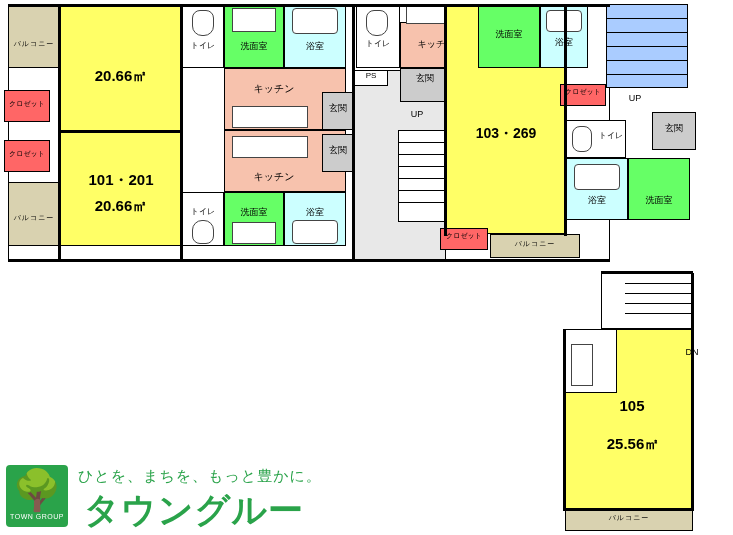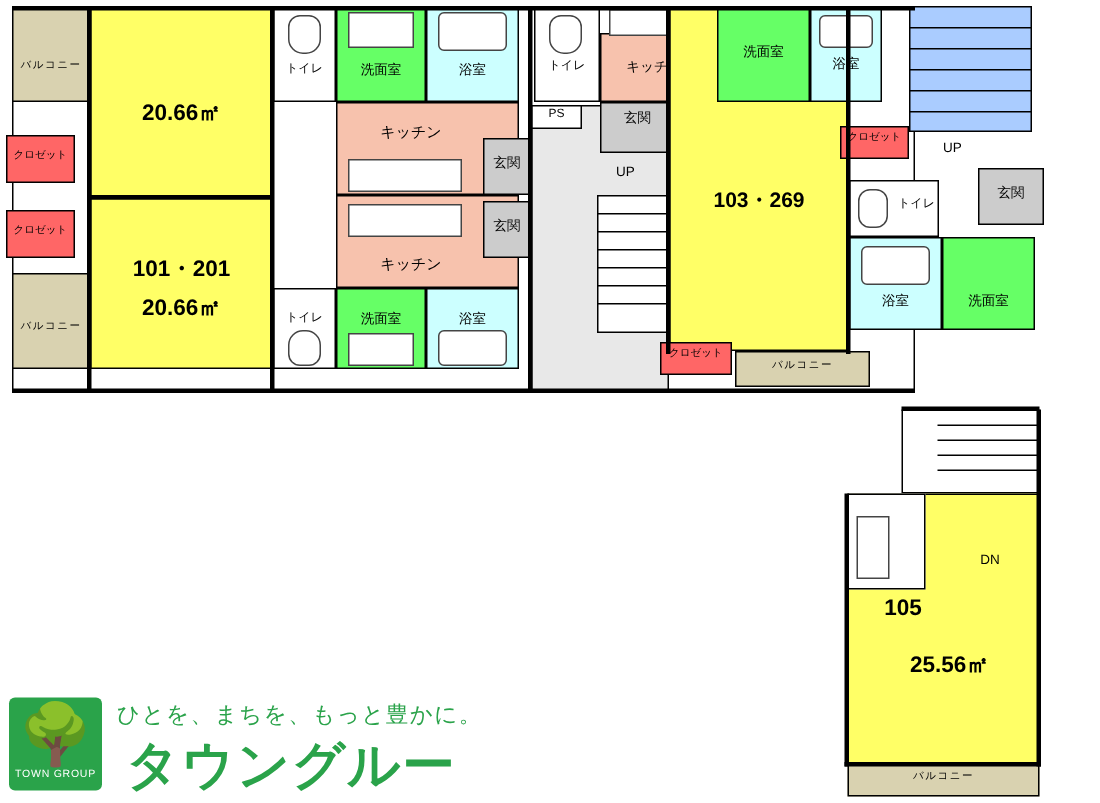--- a/index.html
+++ b/index.html
@@ -155,22 +155,22 @@
 
   <div class="box bord white" style="left:601px;top:273px;width:92px;height:56px;"></div>
   <div class="wall" style="left:625px;top:283px;width:68px;height:1px;"></div>
   <div class="wall" style="left:625px;top:293px;width:68px;height:1px;"></div>
   <div class="wall" style="left:625px;top:303px;width:68px;height:1px;"></div>
   <div class="wall" style="left:625px;top:313px;width:68px;height:1px;"></div>
 
   <div class="box bord yellow" style="left:565px;top:329px;width:128px;height:180px;"></div>
   <div class="box bord white" style="left:565px;top:329px;width:52px;height:64px;"></div>
   <div class="box thinb white" style="left:571px;top:344px;width:22px;height:42px;"></div>
-  <div class="lbl" style="left:645px;top:348px;width:30px;font-size:9px;margin-top:21px;">DN</div>
-  <div class="lbl unit-name" style="left:542px;top:398px;width:120px;font-size:15px;">105</div>
+  <div class="lbl" style="left:677px;top:348px;width:30px;font-size:9px;">DN</div>
+  <div class="lbl unit-name" style="left:572px;top:398px;width:120px;font-size:15px;">105</div>
   <div class="lbl unit-name" style="left:573px;top:424px;width:120px;font-size:15px;margin-top:12px;">25.56㎡</div>
 
   <div class="box bord tan" style="left:565px;top:509px;width:128px;height:22px;"></div>
   <div class="lbl" style="left:565px;top:514px;width:128px;font-size:7px;letter-spacing:1px;">バルコニー</div>
 
   <div class="wall" style="left:8px;top:4px;width:602px;height:3px;"></div>
   <div class="wall" style="left:8px;top:259px;width:602px;height:3px;"></div>
   <div class="wall" style="left:58px;top:4px;width:3px;height:258px;"></div>
   <div class="wall" style="left:180px;top:4px;width:3px;height:258px;"></div>
   <div class="wall" style="left:60px;top:130px;width:122px;height:3px;"></div>

